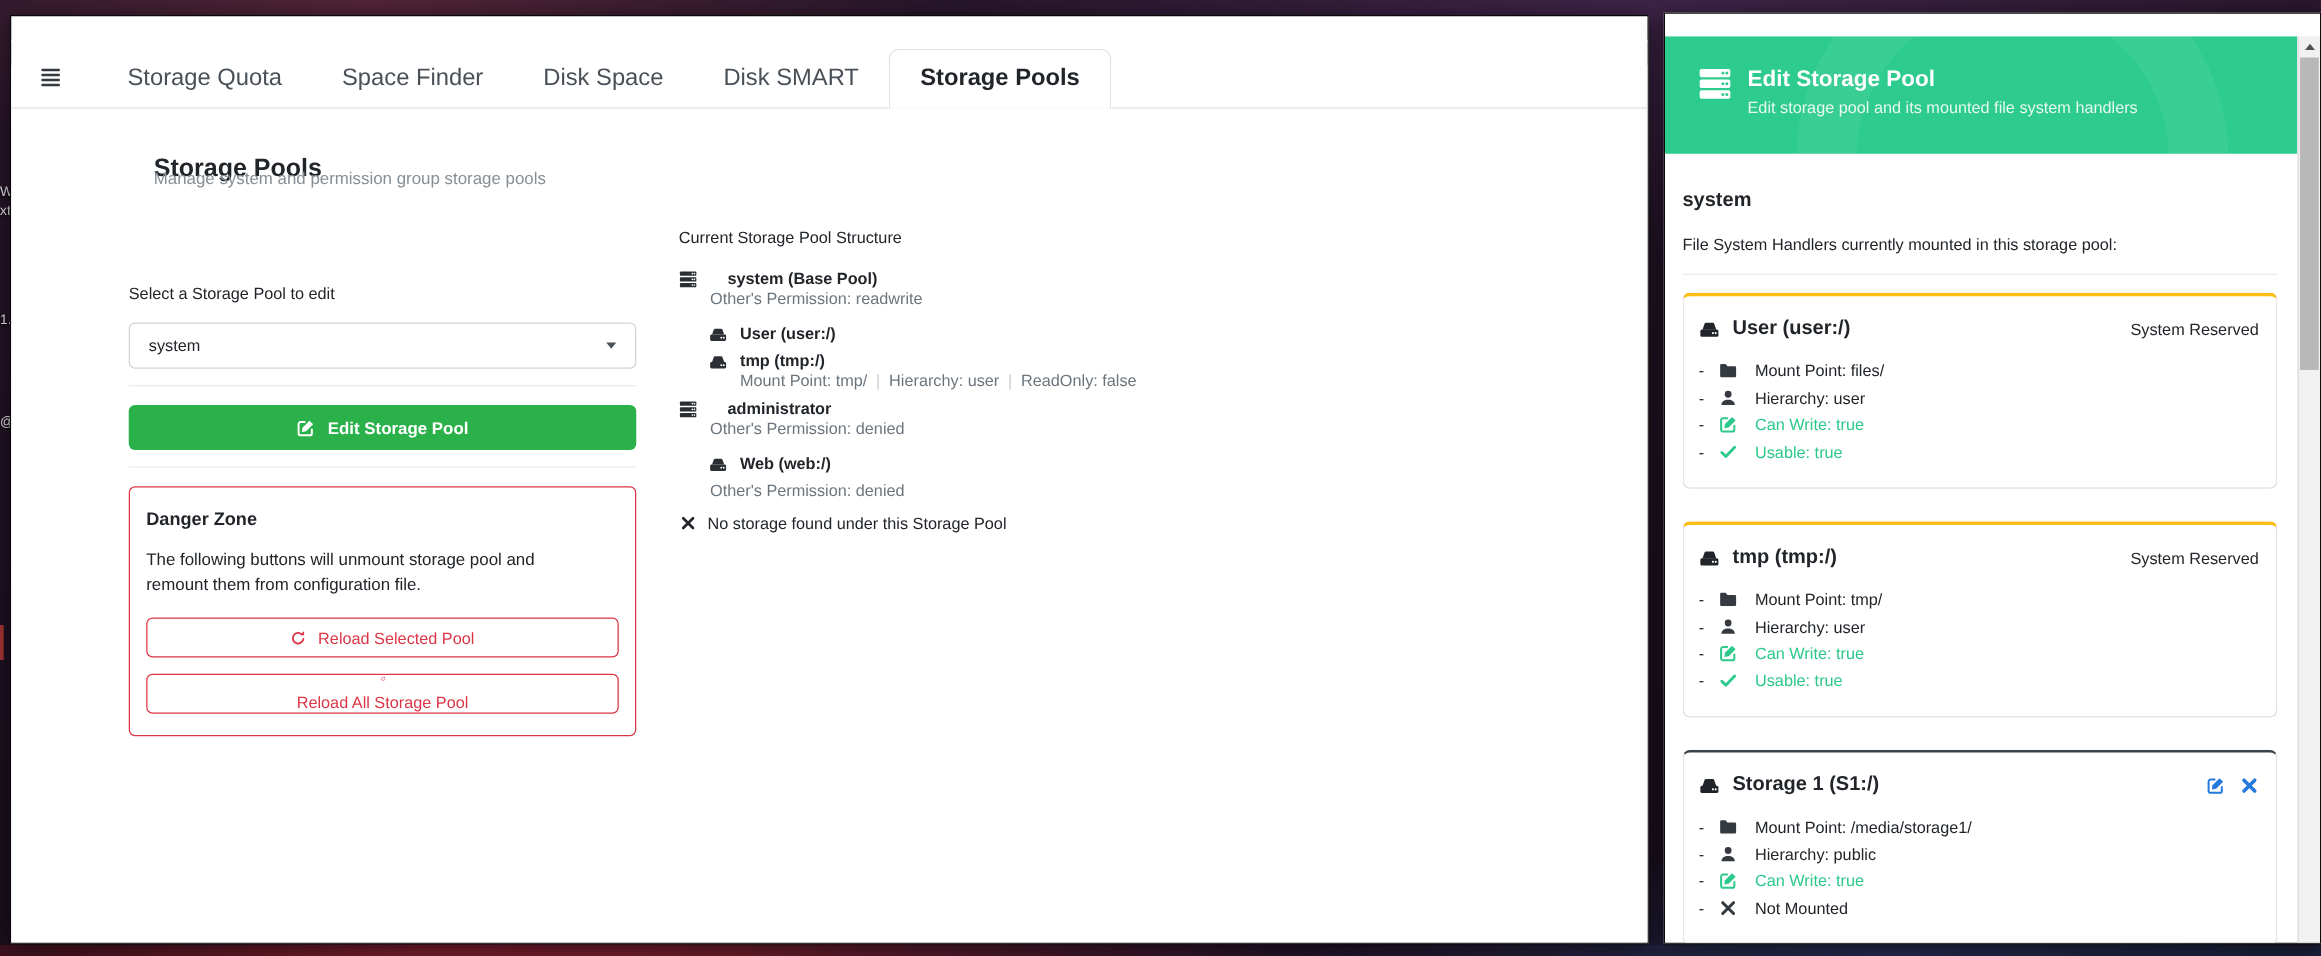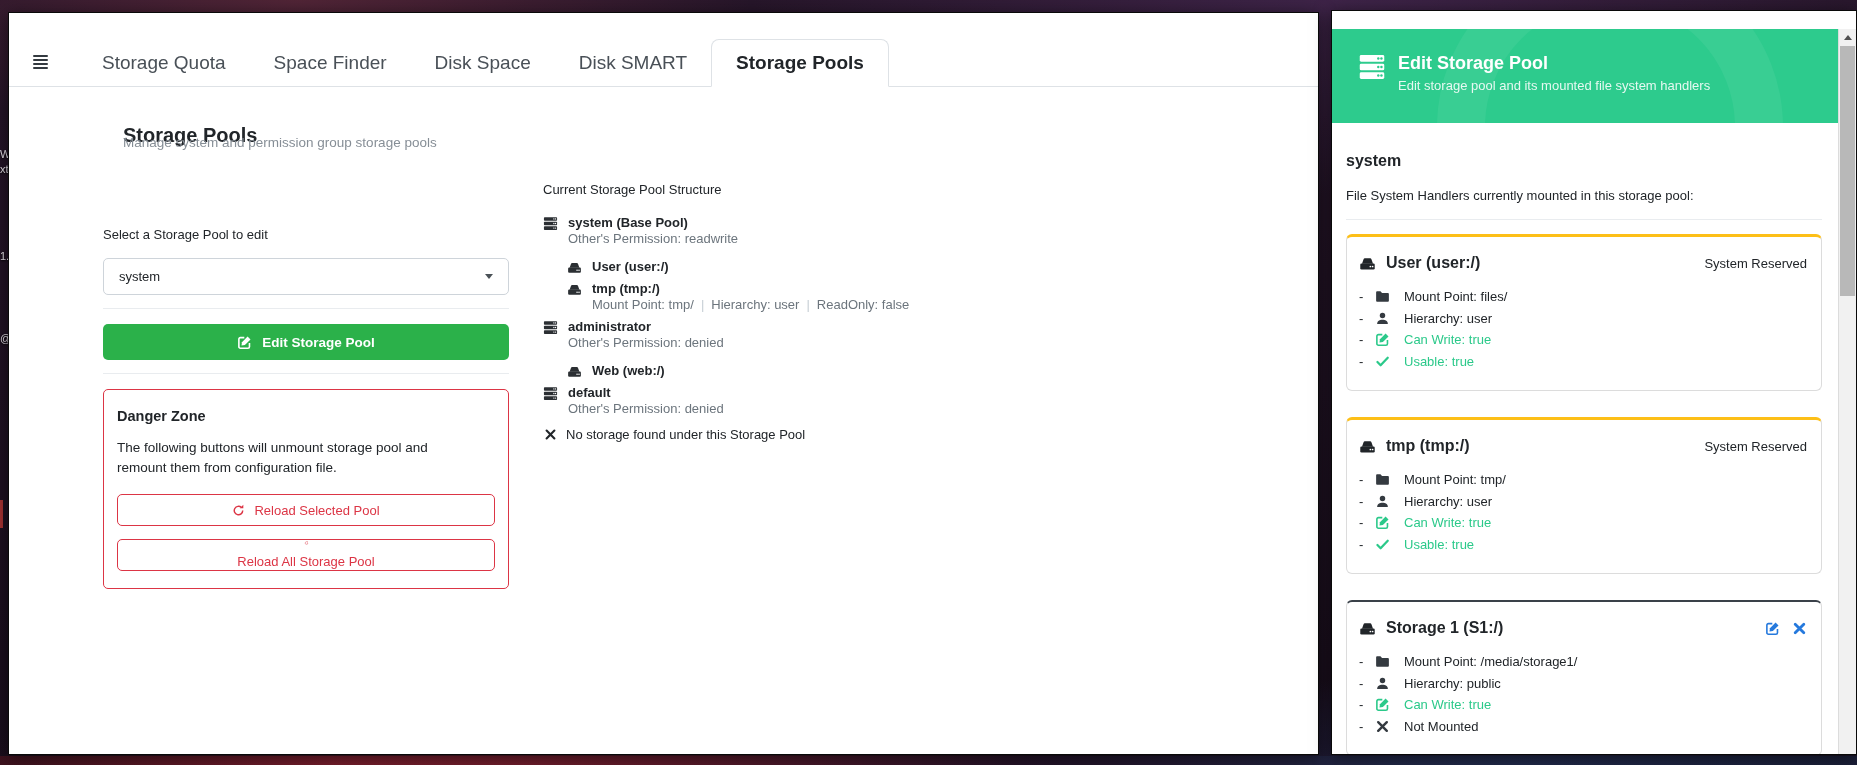--- a/index.html
+++ b/index.html
@@ -62,21 +62,21 @@
   .danger-desc{margin:13px 0 0 0;font-size:13.5px;line-height:20px;width:358px;}
   .btn-outline-red{width:100%;height:32px;background:#fff;border:1px solid #dc3545;border-radius:5px;color:#dc3545;font-size:13px;display:flex;align-items:center;justify-content:center;gap:9px;font-family:inherit;cursor:default;}
   .btn-outline-red:first-of-type{margin-top:16px;}
   .btn-outline-red + .btn-outline-red{margin-top:13px;flex-direction:column;}
   .btn-outline-red svg{width:13px;height:13px;}
 
   .right-col{position:absolute;left:534px;top:150px;width:620px;}
   .struct-title{font-size:13px;line-height:16px;}
   .pool{margin-top:6px;}
   .pool.first{margin-top:17px;}
-  .pool-head{display:flex;align-items:center;gap:10px;line-height:16px;}
+  .pool-head{display:flex;align-items:center;gap:24px;line-height:16px;}
   .pool-head .ic{width:15px;height:15px;display:inline-flex;}
   .pool-name{font-weight:bold;font-size:13px;}
   .pool-perm{margin-left:25px;font-size:13px;color:#6c757d;line-height:16px;}
   .children{margin-top:12px;margin-left:24px;}
   .child + .child{margin-top:6px;}
   .child-head{display:flex;align-items:center;gap:10px;line-height:16px;}
   .child-head .ic{width:15px;height:15px;display:inline-flex;}
   .child-name{font-weight:bold;font-size:13px;}
   .child-details{margin-left:25px;font-size:13px;color:#6c757d;line-height:16px;}
   .sep{color:#c6ced4;margin:0 7px;}
@@ -303,40 +303,20 @@
                     <circle cx="12.8" cy="10.8" r=".8" fill="#fff"></circle>
                   </svg>
                 </span>
               <span class="child-name">Web (web:/)</span>
             </div>
           </div>
         </div>
       </div>
 
       <div class="pool">
-        <div class="pool-head">
-          <span class="ic">
-              <svg viewBox="0 0 16 16">
-                <g fill="#2b2f33">
-                  <rect x="1" y="1.2" width="14" height="3.8" rx=".8"></rect>
-                  <rect x="1" y="6.1" width="14" height="3.8" rx=".8"></rect>
-                  <rect x="1" y="11" width="14" height="3.8" rx=".8"></rect>
-                </g>
-                <g fill="#fff">
-                  <circle cx="11.6" cy="3.1" r=".7"></circle>
-                  <circle cx="13.4" cy="3.1" r=".7"></circle>
-                  <circle cx="11.6" cy="8" r=".7"></circle>
-                  <circle cx="13.4" cy="8" r=".7"></circle>
-                  <circle cx="11.6" cy="12.9" r=".7"></circle>
-                  <circle cx="13.4" cy="12.9" r=".7"></circle>
-                </g>
-              </svg>
-            </span>
-          <span class="pool-name">default</span>
-        </div>
         <div class="pool-perm">Other's Permission: denied</div>
         <div class="empty-row">
           <span class="ic">
               <svg viewBox="0 0 16 16">
                 <path d="M3.2 3.2l9.6 9.6M12.8 3.2l-9.6 9.6" stroke="currentColor" stroke-width="2.6" stroke-linecap="round"></path>
               </svg>
             </span>
           <span>No storage found under this Storage Pool</span>
         </div>
       </div>

